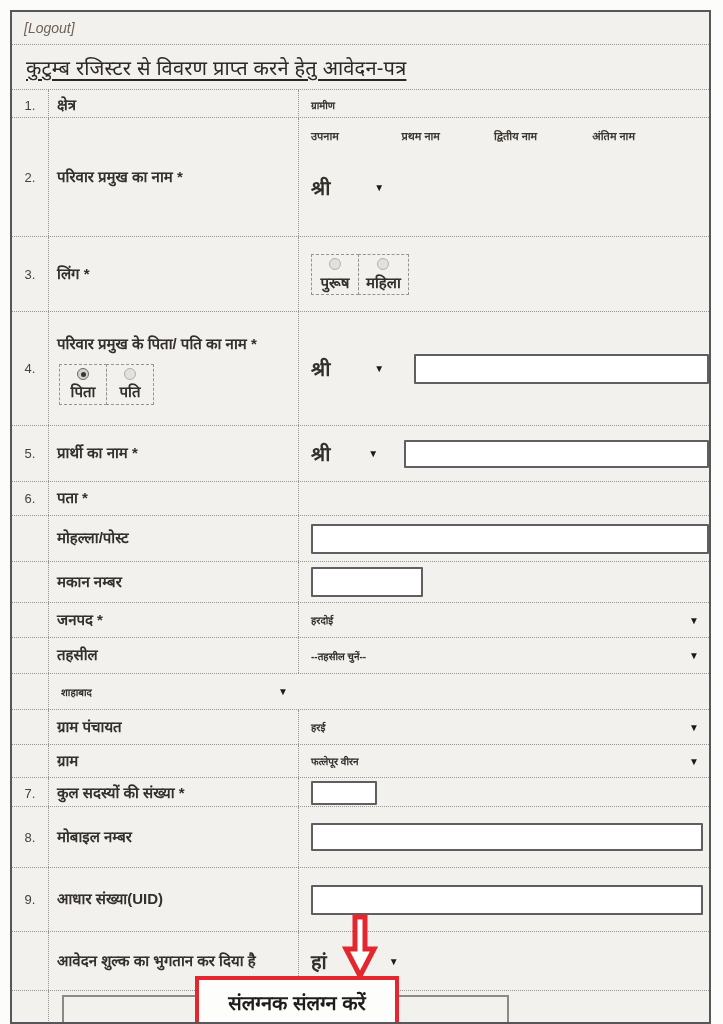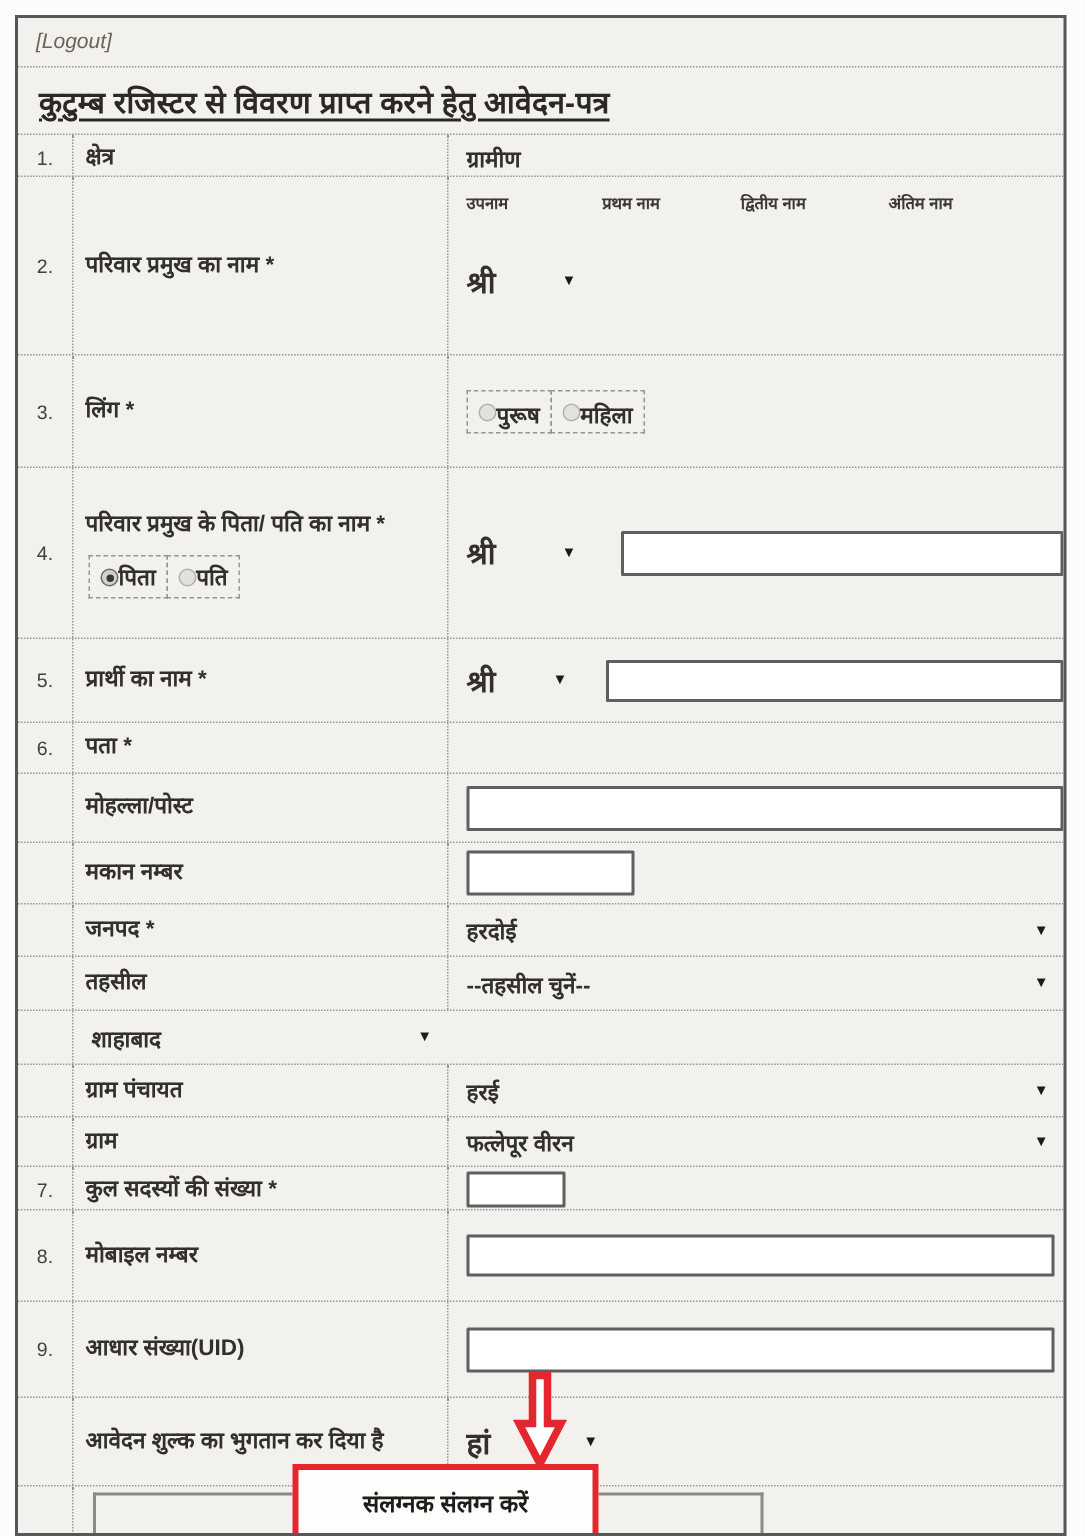--- a/index.html
+++ b/index.html
@@ -13,55 +13,55 @@
     border: 2px solid #56575b;
     background: #f3f1ed;
     overflow: hidden;
   }
 
   .row { border-bottom: 1px dotted #97958f; }
   .logout-row { height: 33px; padding: 7px 0 0 12px; }
   .logout-row a { color:#6e6156; font-size:14px; text-decoration:none; cursor:pointer;font-style:italic; }
   .title-row { height: 45px; padding: 9px 0 0 14px; }
   .title-row h1 {
-    font-size: 20px; font-weight: bold; color:#2c2925;
+    font-size: 20px; font-weight: normal; color:#2c2925;
     text-decoration: underline; text-underline-offset: 4px; letter-spacing: .2px;
   }
 
   .grid-row { display: grid; grid-template-columns: 36px 250px 1fr; border-bottom: 1px dotted #97958f; }
   .cell { min-width: 0; }
   .num { display:flex; align-items:center; justify-content:center; font-size:13px; color:#45413c; }
   .label {
     border-left: 1px dotted #97958f;
     padding: 5px 6px 5px 8px;
     font-weight: bold; font-size: 15px; line-height: 1.35;
     display: flex; flex-direction: column; justify-content: center; align-items: flex-start;
   }
   .field { border-left: 1px dotted #97958f; position: relative; padding-left: 12px;
            display:flex; flex-direction: column; justify-content: center; align-items: flex-start; }
-  .value-text { font-weight: bold; font-size: 15px; text-align: right; }
+  .value-text { font-weight: bold; font-size: 10px; text-align: right; }
 
   
   .dd { display: inline-flex; align-items: center; cursor: pointer; }
   .dd .dd-val { font-weight: bold; font-size: 20px; }
   .dd .dd-arrow { font-size: 10px; color:#1d1b19; margin-left: 44px; }
   .dd-fullrow { width: 100%; display:flex; align-items:center; justify-content: space-between; padding-right: 10px; cursor:pointer; }
   .dd-fullrow .dd-arrow { font-size: 10px; color:#1d1b19; margin-left: 0; }
 
   
   .textbox {
     background:#fff; border: 2px solid #5f5f61; border-radius: 1px;
     height: 28px; font-size: 14px; padding: 0 4px; outline: none;
   }
 
   
   .opt-group { display:flex; }
   .opt {
     border: 1px dashed #97958f; padding: 3px 7px 2px 7px; min-width: 48px;
-    display:flex; flex-direction:row; align-items:center; cursor:pointer;
+    display:flex; flex-direction:column; align-items:center; cursor:pointer;
   }
   .opt + .opt { margin-left: -1px; }
   .opt-label { font-weight: bold; font-size: 15px; margin-top: 2px; }
   .radio {
     width: 12px; height: 12px; border-radius: 50%;
     background:#e3e1dd; border:1px solid #b3b1ac;
     display:flex; align-items:center; justify-content:center;
   }
   .radio.selected { border-color:#6d6b67; background:#d4d2ce; }
   .radio.selected::after { content:''; width:5px; height:5px; border-radius:50%; background:#3a3733; }
@@ -81,21 +81,21 @@
     border: 2px solid #8b8a86; border-bottom: none; background: transparent;
   }
 
   
   .annot-arrow { position: absolute; left: 330px; top: 902px; width: 36px; height: 66px; z-index: 5; }
   .annot-box {
     position: absolute; left: 183px; top: 964px; width: 204px; height: 52px;
     border: 4px solid #e4272e; background: #fdfdfc; z-index: 4;
     display:flex; align-items:center; justify-content:center;
   }
-  .attach-btn { font-weight: bold; font-size: 16px; color:#1f1d1a; cursor: pointer; background:none; border:none;
+  .attach-btn { font-weight: bold; font-size: 20px; color:#1f1d1a; cursor: pointer; background:none; border:none;
                 font-family: "Liberation Sans", "DejaVu Sans", sans-serif; }
 </style>
 </head>
 <body>
 
 <div class="form">
 
   <div class="row logout-row">
     <a>[Logout]</a>
   </div>

